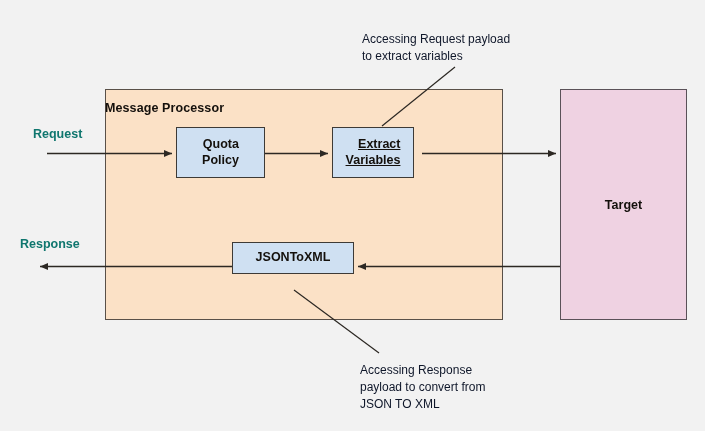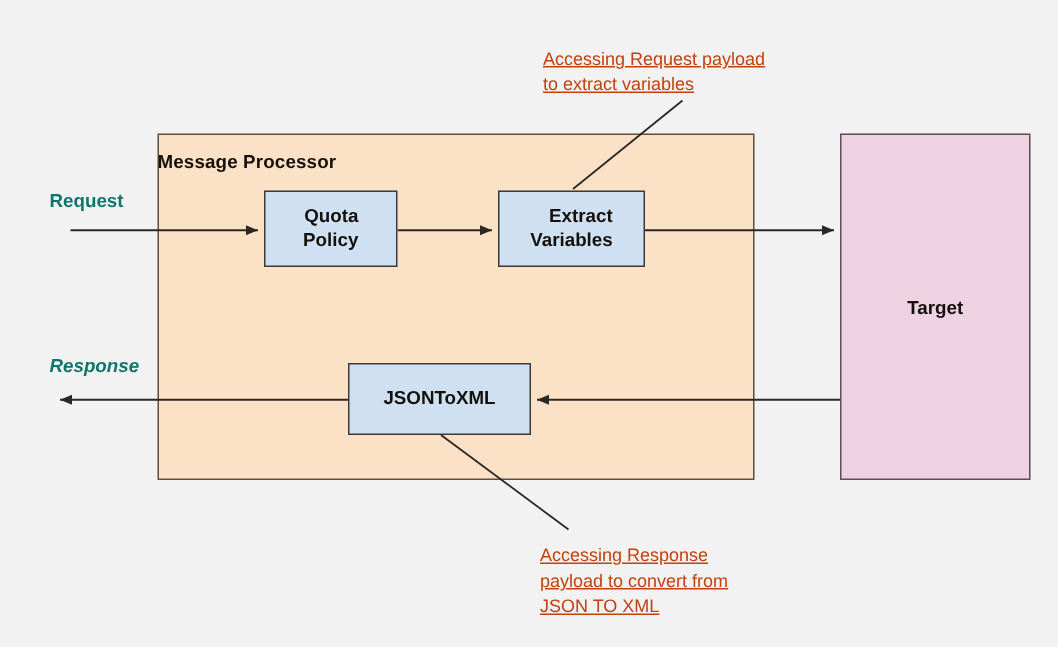--- a/index.html
+++ b/index.html
@@ -53,49 +53,48 @@
   }
   .policy-box {
     background: #cfe0f2;
     border: 1.5px solid #3d3a36;
     font-size: 12.5px;
     font-weight: bold;
     color: #14100c;
     line-height: 1.22;
   }
   .quota-box   { left: 176px; top: 127px; width: 89px;  height: 51px; }
-  .extract-box { left: 332px; top: 127px; width: 98px;  height: 51px; }
-  .json-box    { left: 232px; top: 242px; width: 122px; height: 48px; }
+  .extract-box { left: 332px; top: 127px; width: 82px;  height: 51px; text-decoration: underline; }
+  .json-box    { left: 232px; top: 242px; width: 122px; height: 32px; }
   .target-box {
     left: 560px;
     top: 89px;
     width: 127px;
     height: 231px;
     background: #efd2e2;
     border: 1.5px solid #5a5158;
     font-size: 12.5px;
     font-weight: bold;
     color: #14100c;
   }
   .edge-label {
     position: absolute;
     font-size: 12.5px;
     font-weight: bold;
     color: #0f766e;
     white-space: nowrap;
   }
   .label-request  { left: 33px; top: 127px; }
-  .label-response { left: 33px; top: 237px; font-style: italic; }
+  .label-response { left: 20px; top: 237px; }
   .annotation {
     position: absolute;
     font-size: 12px;
-    color: #c2410c;
+    color: #0f172a;
     line-height: 1.42;
     white-space: pre-line;
-    text-decoration: underline;
   }
   .anno-top    { left: 362px; top: 31px;  width: 200px; }
   .anno-bottom { left: 360px; top: 362px; width: 190px; }
 </style>
 </head>
 <body>
 
 <div id="canvas">
 
   <div class="box mp-container"></div>

